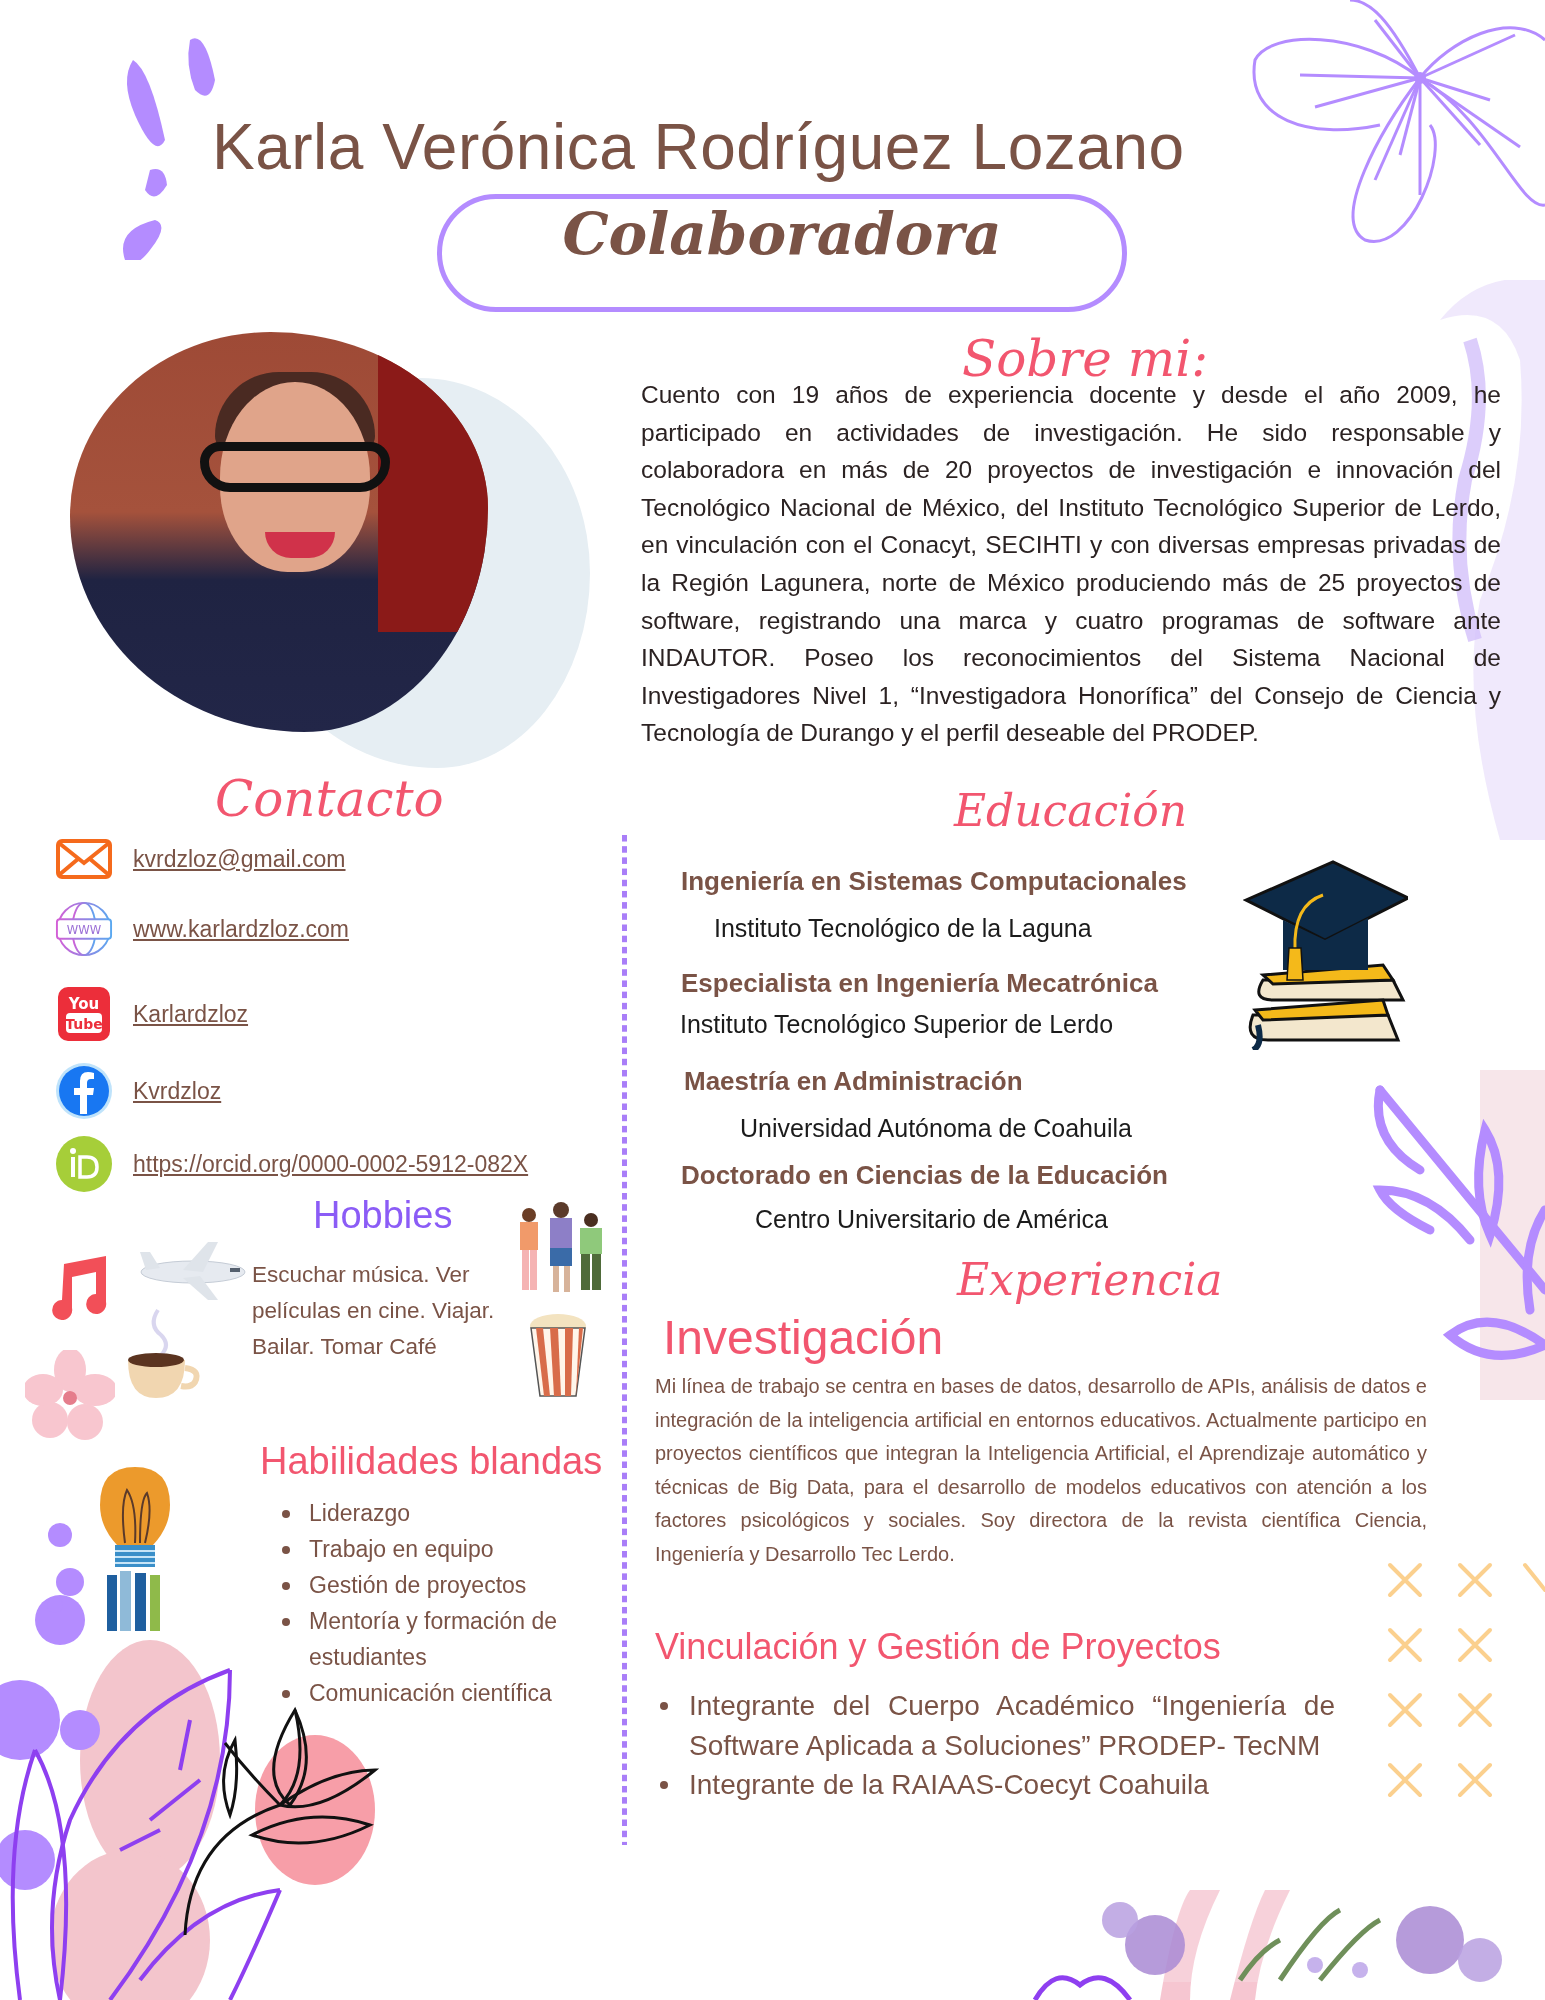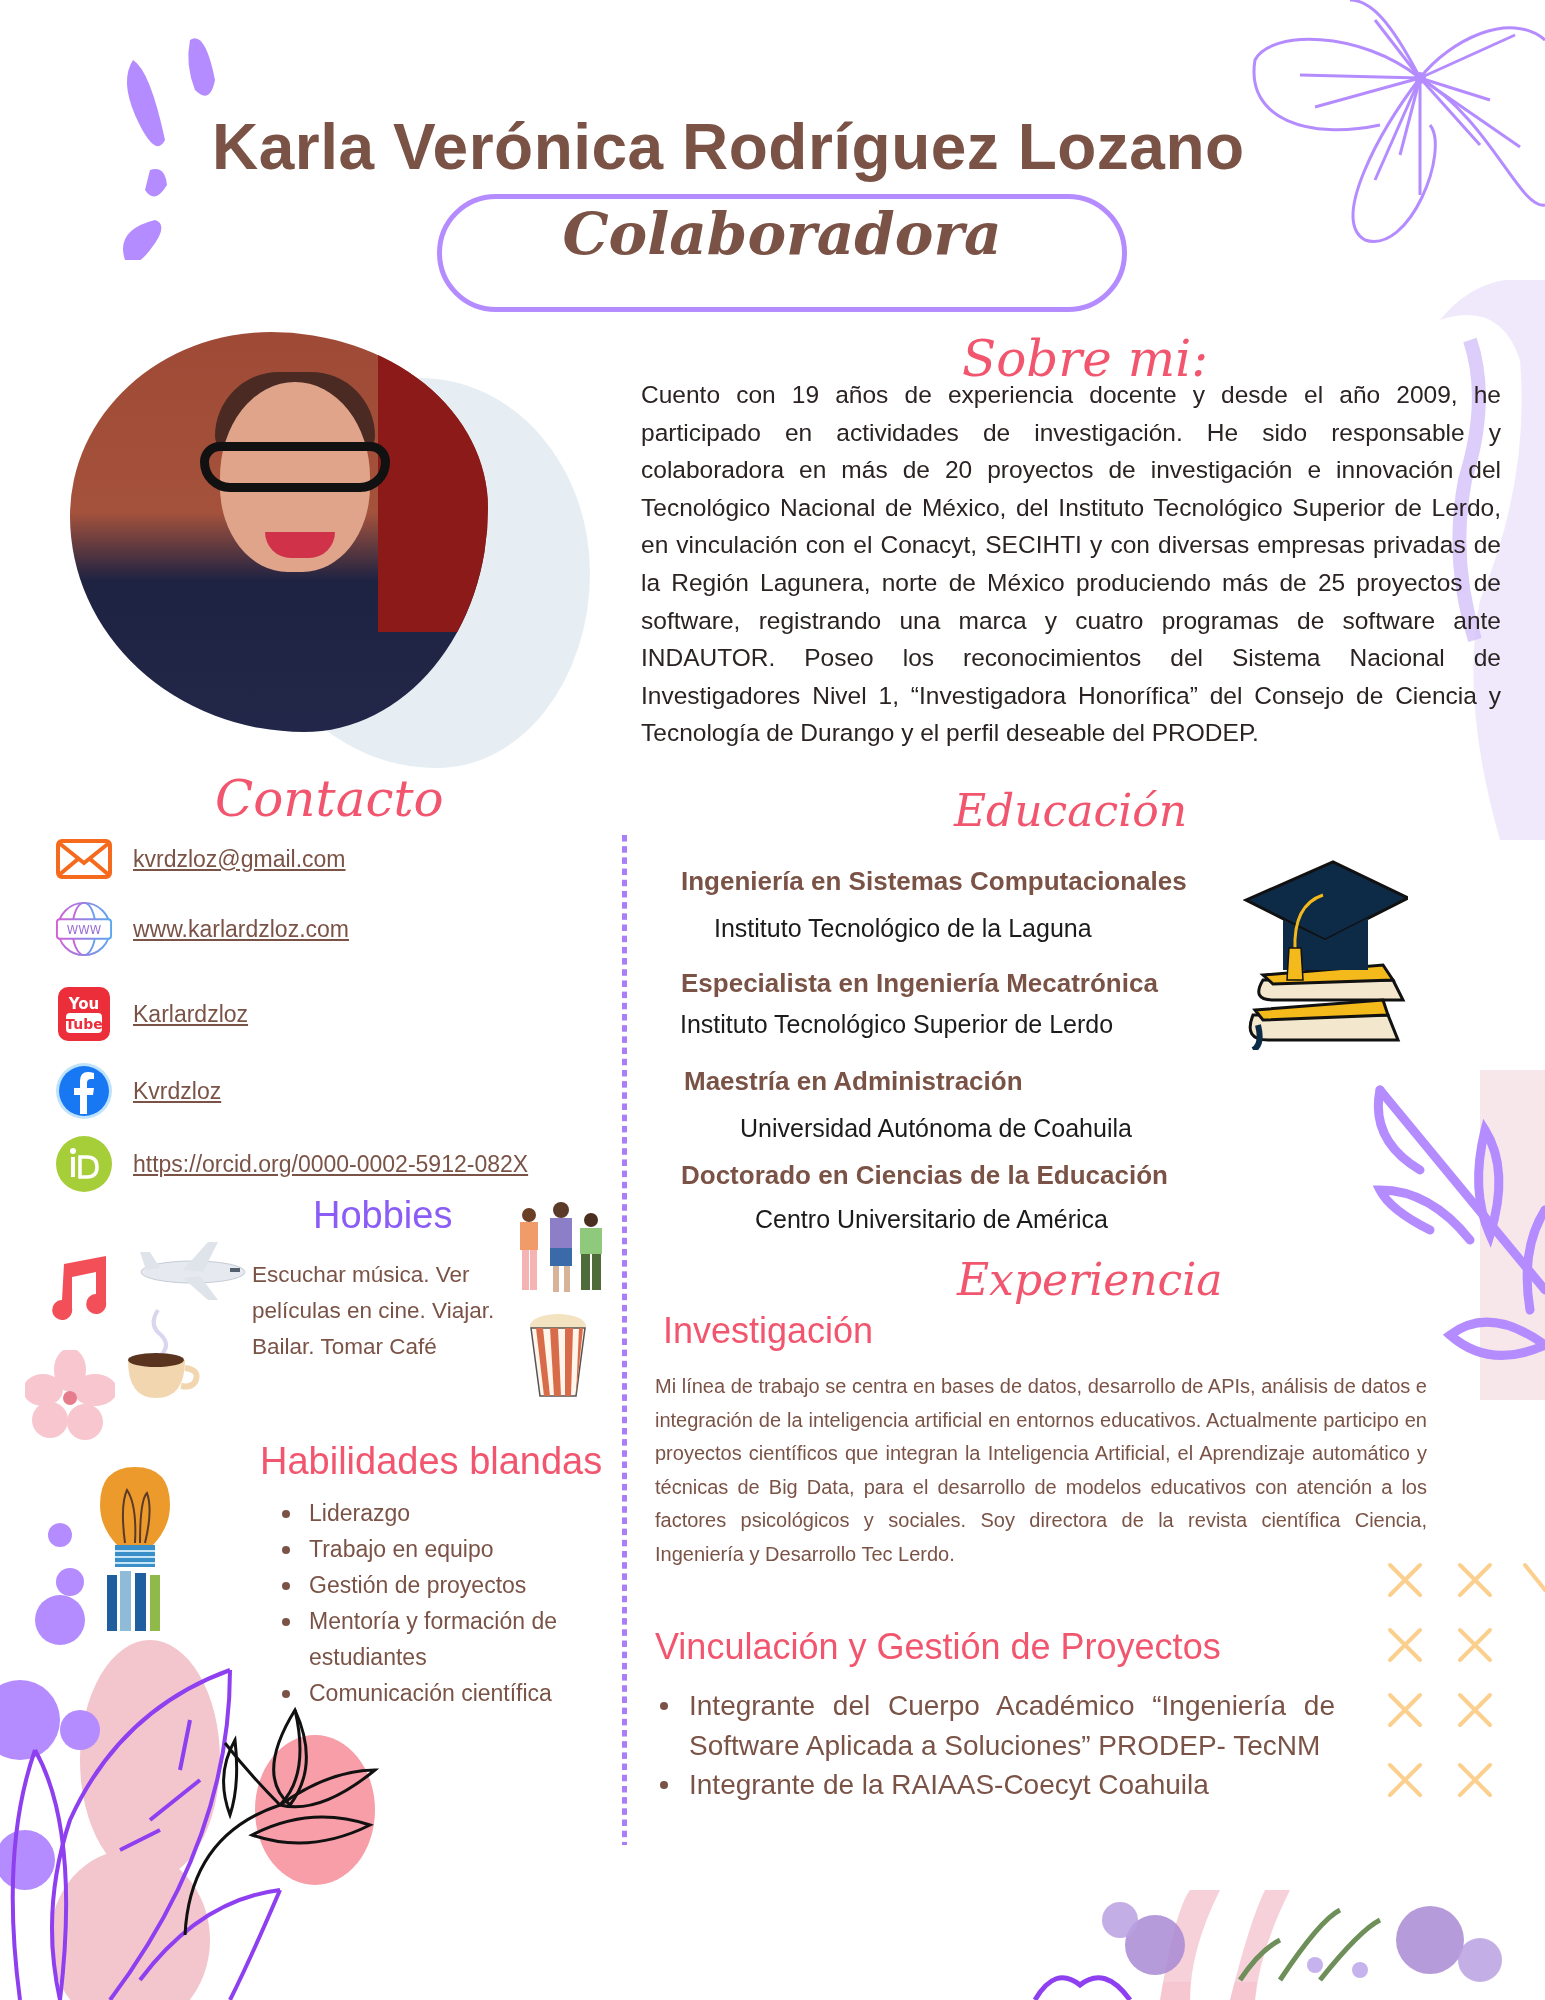--- a/index.html
+++ b/index.html
@@ -2,21 +2,21 @@
 <html><head>
 <meta charset="utf-8">
 <style>
   * { box-sizing: border-box; margin: 0; padding: 0; }
   html, body { width: 1545px; height: 2000px; background: #ffffff; overflow: hidden; }
   body { position: relative; font-family: "Liberation Sans", "DejaVu Sans", sans-serif; color: #7a5346; }
   .abs { position: absolute; }
   .script { font-family: "DejaVu Serif", "Liberation Serif", serif; font-style: italic; color: #f2566f; }
 
   
-  #name { left: 212px; top: 110px; font-size: 64px; font-weight: 700; letter-spacing: 0.5px; color: #7a5346; }
+  #name { left: 212px; top: 110px; font-size: 64px; font-weight: 400; letter-spacing: 0.5px; color: #7a5346; }
   #role-pill { left: 437px; top: 194px; width: 690px; height: 118px; border: 5px solid #b48cff; border-radius: 60px; }
   #role { left: 437px; top: 200px; width: 690px; text-align: center; font-size: 58px; font-family: "DejaVu Serif", serif; font-style: italic; font-weight: 700; color: #7a5346; }
 
   
   #photo-bg { left: 250px; top: 378px; width: 340px; height: 390px; background: #e6eef3; border-radius: 50% 50% 45% 55% / 50% 50% 50% 50%; }
   #photo { left: 70px; top: 332px; width: 418px; height: 400px; border-radius: 48% 52% 44% 56% / 46% 44% 56% 54%; overflow: hidden;
     background: linear-gradient(180deg, #9e4a36 0%, #a5523c 45%, #1f2342 62%, #222648 100%); }
   #photo .face { position:absolute; left: 150px; top: 50px; width: 150px; height: 190px; border-radius: 50% 50% 45% 45%; background: #e0a48a; }
   #photo .hair { position:absolute; left: 145px; top: 40px; width: 160px; height: 80px; border-radius: 80px 80px 20px 20px; background: #4a2a22; }
   #photo .glasses { position:absolute; left: 130px; top: 110px; width: 190px; height: 50px; border: 9px solid #111; border-radius: 20px 20px 30px 30px; }
@@ -47,21 +47,21 @@
   #skills-list li { position: relative; padding-left: 27px; }
   #skills-list li::before { content: ""; position: absolute; left: 0; top: 15px; width: 8px; height: 8px; border-radius: 50%; background: #7a5346; }
 
   
   #edu-title { left: 945px; top: 785px; font-size: 44px; margin-left: 9px; }
   .deg { position: absolute; font-size: 26px; font-weight: 700; color: #7a5346; margin-left: 29px; }
   .inst { position: absolute; font-size: 25px; color: #1b1b1b; }
 
   
   #exp-title { left: 957px; top: 1254px; font-size: 44px; }
-  #inv-title { left: 663px; top: 1310px; font-size: 36px; color: #f2566f; }
+  #inv-title { left: 663px; top: 1310px; font-size: 48px; color: #f2566f; }
   #inv-text { left: 655px; top: 1370px; width: 772px; font-size: 20px; line-height: 33.5px; text-align: justify; color: #7a5346; }
   #vin-title { left: 655px; top: 1626px; font-size: 36px; color: #f2566f; }
   #vin-list { left: 655px; top: 1686px; width: 680px; list-style: none; font-size: 28px; line-height: 39.5px; color: #7a5346; }
   #vin-list li { position: relative; padding-left: 34px; text-align: justify; }
   #vin-list li::before { content: ""; position: absolute; left: 5px; top: 16px; width: 8px; height: 8px; border-radius: 50%; background: #7a5346; }
 
   .deco { position: absolute; pointer-events: none; }
 </style>
 </head>
 <body>

